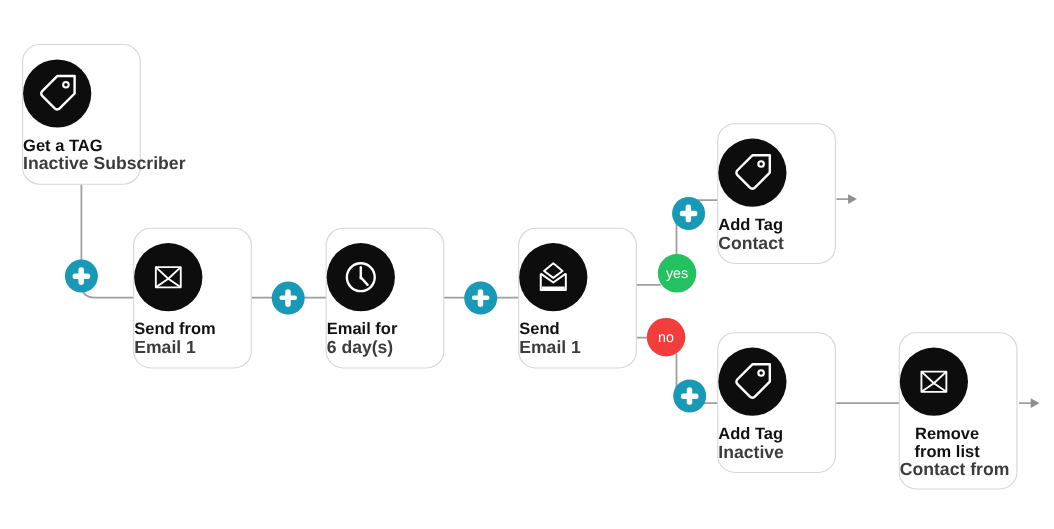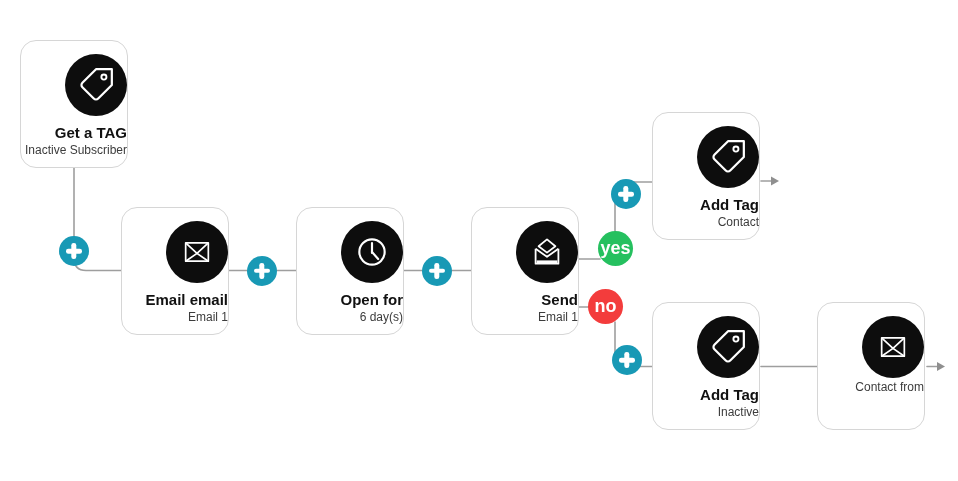--- a/index.html
+++ b/index.html
@@ -10,54 +10,54 @@
     -webkit-font-smoothing:antialiased;
   }
   .canvas{position:absolute;inset:0;width:958px;height:481px}
   .wires{position:absolute;left:0;top:0;width:958px;height:481px}
   .wires path,.wires line{stroke:var(--connector,#9e9e9e);stroke-width:1.6;fill:none;stroke-linecap:round}
   .wires .arrowhead{fill:var(--arrow,#8f8f8f);stroke:none}
 
   .node{
     position:absolute;width:108px;height:128px;box-sizing:border-box;
     background:#fff;border:1px solid var(--card-border,#d6d6d6);border-radius:16px;
-    display:flex;flex-direction:column;align-items:flex-end;padding-top:13px;
+    display:flex;flex-direction:column;align-items:flex-start;padding-top:13px;
     cursor:pointer;
   }
   .node--tall{height:auto;min-height:128px;padding-bottom:9px}
   .icon-disc{
     width:62px;height:62px;border-radius:50%;flex:0 0 auto;
     background:var(--node-icon-bg,#0d0d0d);
     display:flex;align-items:center;justify-content:center;
   }
   .node-title{
     margin-top:9px;font-size:15px;line-height:16px;font-weight:700;
     color:var(--title-text,#111);text-align:center;max-width:86px;
   }
   .node-sub{
-    margin-top:2px;font-size:12px;line-height:14px;
-    color:var(--subtitle-text,#3c3c3c);text-align:center;white-space:nowrap;
+    margin-top:2px;font-size:16px;line-height:14px;
+    color:var(--subtitle-text,#3c3c3c);text-align:center;white-space:nowrap;font-weight:bold;
   }
 
   .plus{
     position:absolute;width:30px;height:30px;border-radius:50%;
     background:var(--plus-button,#1899b5);border:none;padding:0;cursor:pointer;
   }
   .plus-glyph{position:absolute;inset:0;display:block}
   .plus-glyph::before,.plus-glyph::after{
     content:"";position:absolute;left:50%;top:50%;
     width:16px;height:4.6px;border-radius:2.3px;background:#fff;
     transform:translate(-50%,-50%);
   }
   .plus-glyph::after{transform:translate(-50%,-50%) rotate(90deg)}
 
   .badge{
     position:absolute;width:35px;height:35px;border-radius:50%;
     display:flex;align-items:center;justify-content:center;
-    color:#fff;font-weight:700;font-size:18px;line-height:1;
+    color:#fff;font-weight:400;font-size:13px;line-height:1;
   }
   .badge-yes{background:var(--yes-badge,#25c05f)}
   .badge-no{background:var(--no-badge,#f33c3c)}
 
   .flip-x{transform:scaleX(-1)}
 </style>
 </head>
 <body>
 
 <div class="canvas">
@@ -89,33 +89,33 @@
   </div>
 
   <div class="node" style="left:121px;top:207px">
     <div class="icon-disc">
       <svg width="34" height="34" viewBox="0 0 24 24" fill="none" stroke="#fff" stroke-width="1.2" stroke-linejoin="round">
         <rect x="4" y="5.5" width="16" height="13"></rect>
         <path d="M4 5.5 L12 13 L20 5.5"></path>
         <path d="M4 18.5 L12 13 M12 13 L20 18.5"></path>
       </svg>
     </div>
-    <div class="node-title">Email email</div>
+    <div class="node-title">Send from</div>
     <div class="node-sub">Email 1</div>
   </div>
 
   <div class="node" style="left:296px;top:207px">
     <div class="icon-disc">
       <svg width="40" height="40" viewBox="0 0 24 24" fill="none" stroke="#fff" stroke-width="1.3" stroke-linecap="round">
         <circle cx="12" cy="12" r="7.6"></circle>
         <path d="M12 12.6 V6.6"></path>
         <path d="M12 12 L15.7 16.2"></path>
       </svg>
     </div>
-    <div class="node-title">Open for</div>
+    <div class="node-title">Email for</div>
     <div class="node-sub">6 day(s)</div>
   </div>
 
   <div class="node" style="left:471px;top:207px">
     <div class="icon-disc">
       <svg width="36" height="36" viewBox="0 0 24 24" fill="none" stroke="#fff" stroke-width="1.2" stroke-linejoin="round">
         <path d="M6.4 8.2 L12 3.6 L17.6 8.2 L12 12.4 Z"></path>
         <path d="M4.4 9.8 V19.8 H19.6 V9.8"></path>
         <path d="M4.4 9.8 L12 15.2 L19.6 9.8"></path>
         <path d="M5.1 18.6 H18.9" stroke-width="2"></path>
@@ -148,20 +148,21 @@
   </div>
 
   <div class="node node--tall" style="left:817px;top:302px">
     <div class="icon-disc">
       <svg width="34" height="34" viewBox="0 0 24 24" fill="none" stroke="#fff" stroke-width="1.2" stroke-linejoin="round">
         <rect x="4" y="5.5" width="16" height="13"></rect>
         <path d="M4 5.5 L12 13 L20 5.5"></path>
         <path d="M4 18.5 L12 13 M12 13 L20 18.5"></path>
       </svg>
     </div>
+    <div class="node-title">Remove from list</div>
     <div class="node-sub">Contact from</div>
   </div>
 
   <button class="plus" style="left:59px;top:236px">
     <span class="plus-glyph"></span>
   </button>
   <button class="plus" style="left:247px;top:255.5px">
     <span class="plus-glyph"></span>
   </button>
   <button class="plus" style="left:422px;top:255.5px">

